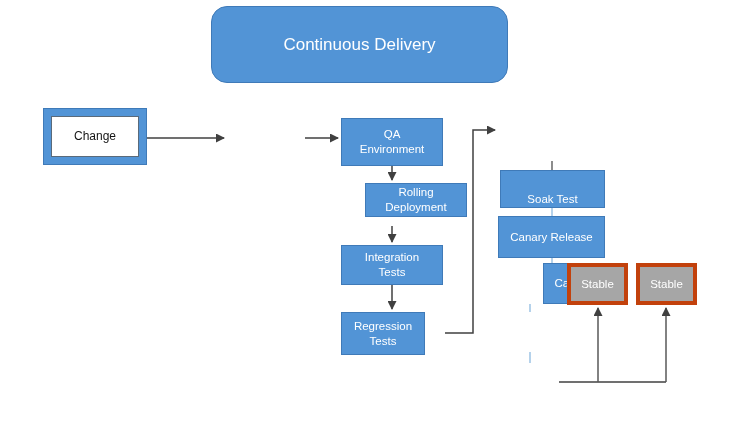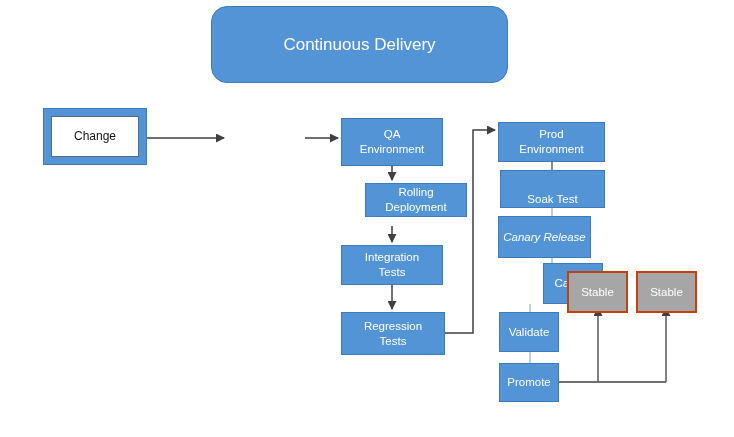--- a/index.html
+++ b/index.html
@@ -39,22 +39,21 @@
   .node .lbl { display: inline-block; }
   .node .lbl.narrow { max-width: 82px; }
   .title-node {
     left: 211px; top: 6px; width: 297px; height: 77px;
     border-radius: 16px;
     border: 1.5px solid #3f7ab8;
     font-size: 17px;
   }
   .gray-node {
     background: #a6a6a6;
-    border: 2px solid #c2410c;
-    margin-top: 8px;
+    border: 4px solid #c2410c;
   }
   .change-outer {
     left: 43px; top: 108px; width: 104px; height: 57px;
     background: #5294d6;
     border: 1px solid #3f7ab8;
   }
   .change-inner {
     position: absolute;
     left: 7px; top: 7px; right: 7px; bottom: 7px;
     background: #ffffff;
@@ -62,24 +61,24 @@
     display: flex;
     align-items: center;
     justify-content: center;
     color: #141414;
     font-size: 12px;
   }
   .n-ci         { left: 227px; top: 118px; width: 78px;  height: 41px; }
   .n-qa         { left: 341px; top: 118px; width: 102px; height: 48px; }
   .n-rolling    { left: 341px; top: 183px; width: 102px; height: 34px; margin-left: 24px; }
   .n-integration{ left: 341px; top: 245px; width: 102px; height: 40px; }
-  .n-regression { left: 341px; top: 312px; width: 104px; height: 43px; }
+  .n-regression { left: 341px; top: 312px; width: 84px; height: 43px; }
   .n-prod       { left: 498px; top: 122px; width: 107px; height: 40px; }
   .n-soak       { left: 500px; top: 170px; width: 105px; height: 38px; align-items: flex-end; }
-  .n-canrel     { left: 498px; top: 216px; width: 93px; height: 42px; font-style: italic; }
+  .n-canrel     { left: 498px; top: 216px; width: 107px; height: 42px; }
   .n-canary     { left: 499px; top: 263px; width: 60px;  height: 41px; margin-left: 44px; }
   .n-stable1    { left: 567px; top: 263px; width: 61px;  height: 42px; }
   .n-stable2    { left: 636px; top: 263px; width: 61px;  height: 42px; }
   .n-validate   { left: 499px; top: 312px; width: 60px;  height: 40px; }
   .n-promote    { left: 499px; top: 363px; width: 60px;  height: 39px; }
 </style>
 </head>
 <body>
 
 <div class="canvas">
@@ -138,23 +137,20 @@
   </div>
 
   <div class="node n-integration">
     <span class="lbl narrow">Integration Tests</span>
   </div>
 
   <div class="node n-regression">
     <span class="lbl narrow">Regression Tests</span>
   </div>
 
-  <div class="node n-prod">
-    <span class="lbl narrow">Prod Environment</span>
-  </div>
 
   <div class="node n-soak">
     <span class="lbl">Soak Test</span>
   </div>
 
   <div class="node n-canrel">
     <span class="lbl">Canary Release</span>
   </div>
 
   <div class="node n-canary">
@@ -162,21 +158,15 @@
   </div>
 
   <div class="node gray-node n-stable1">
     <span class="lbl">Stable</span>
   </div>
 
   <div class="node gray-node n-stable2">
     <span class="lbl">Stable</span>
   </div>
 
-  <div class="node n-validate">
-    <span class="lbl">Validate</span>
-  </div>
 
-  <div class="node n-promote">
-    <span class="lbl">Promote</span>
-  </div>
 
 </div>
 
 </body></html>

